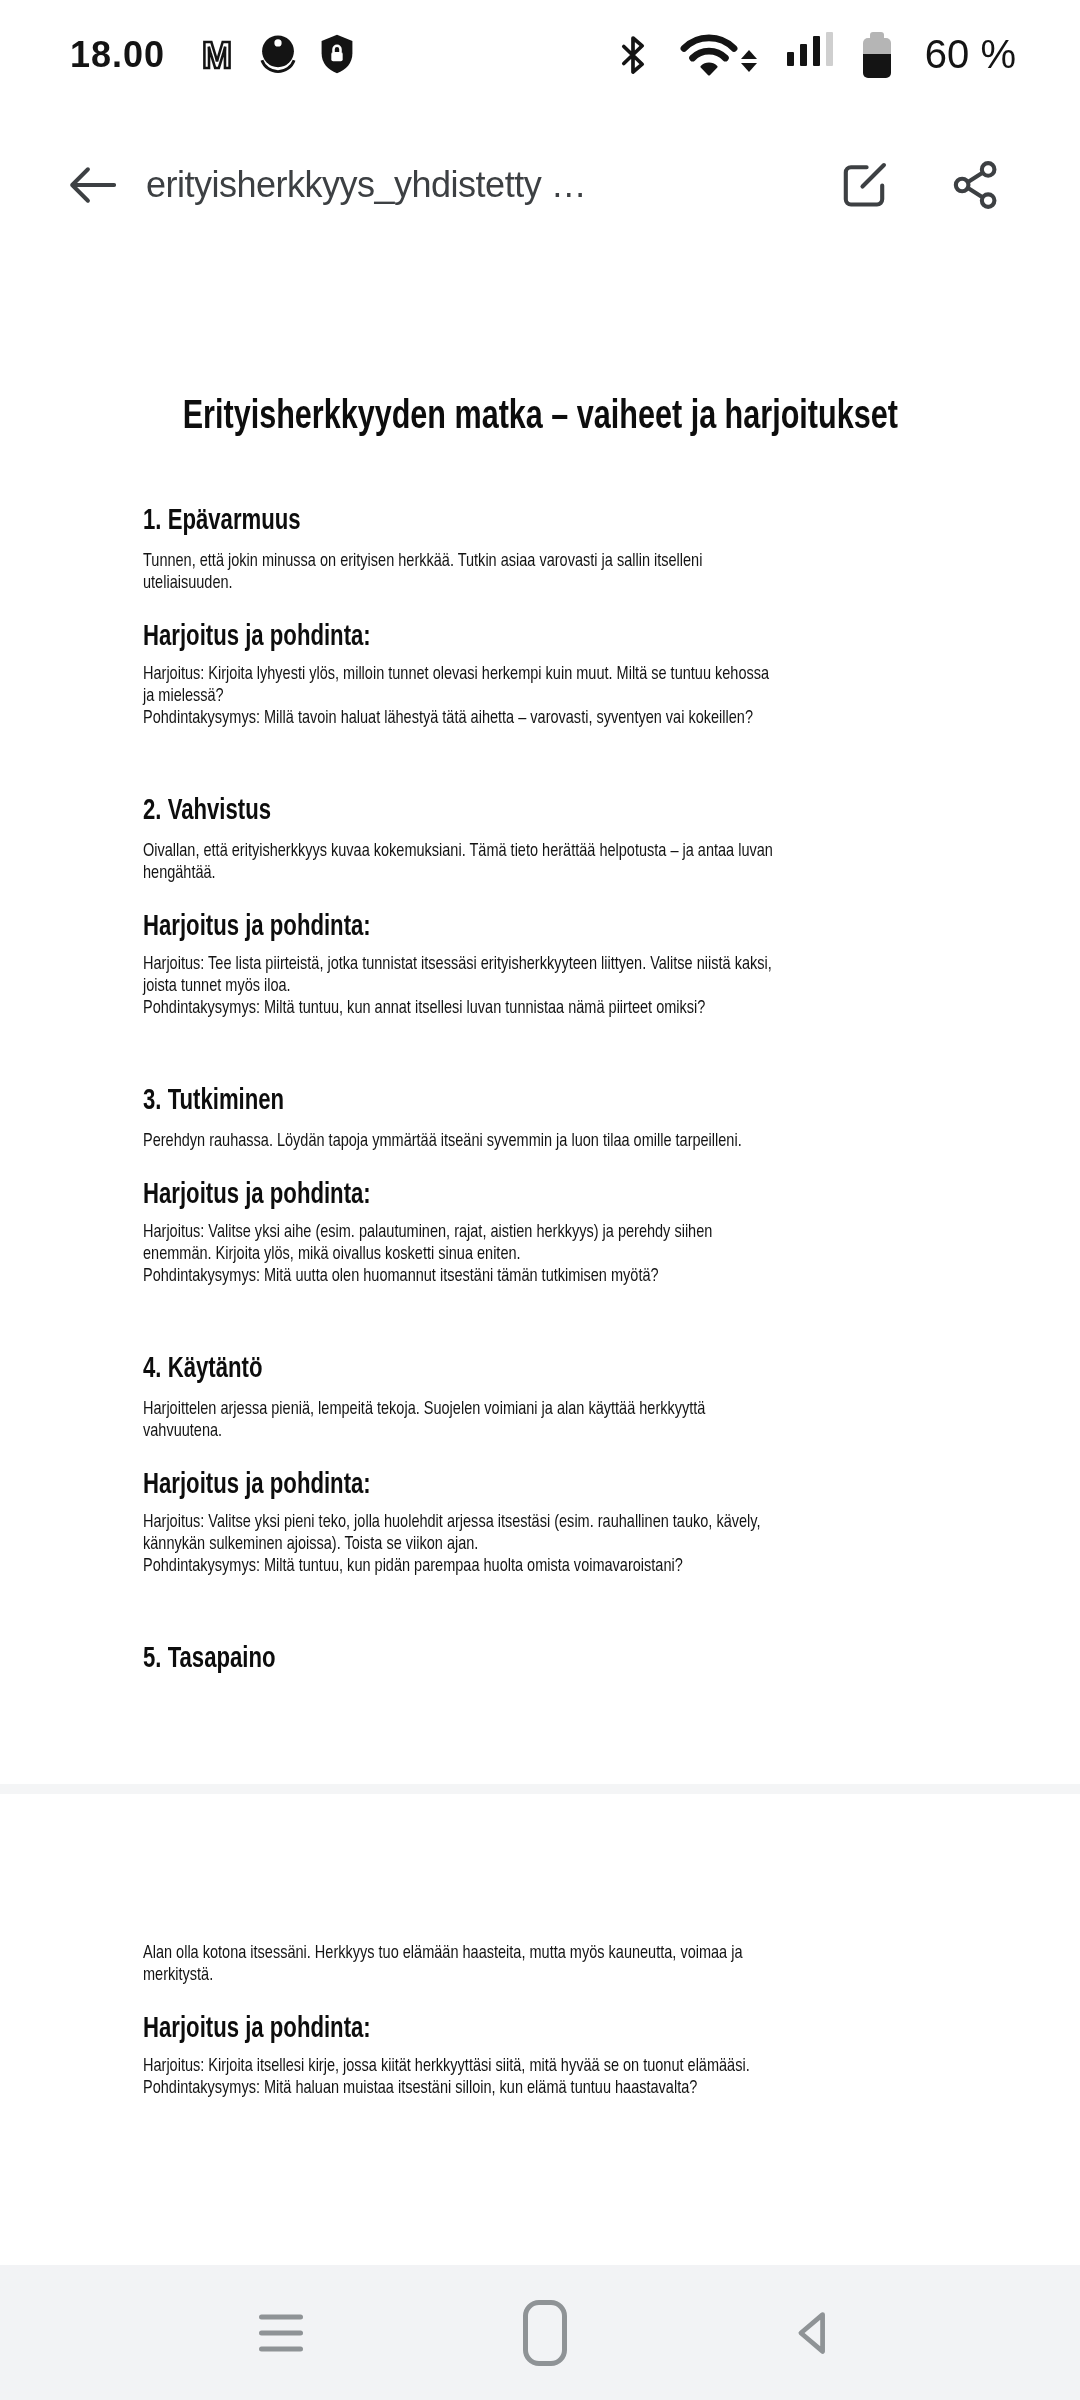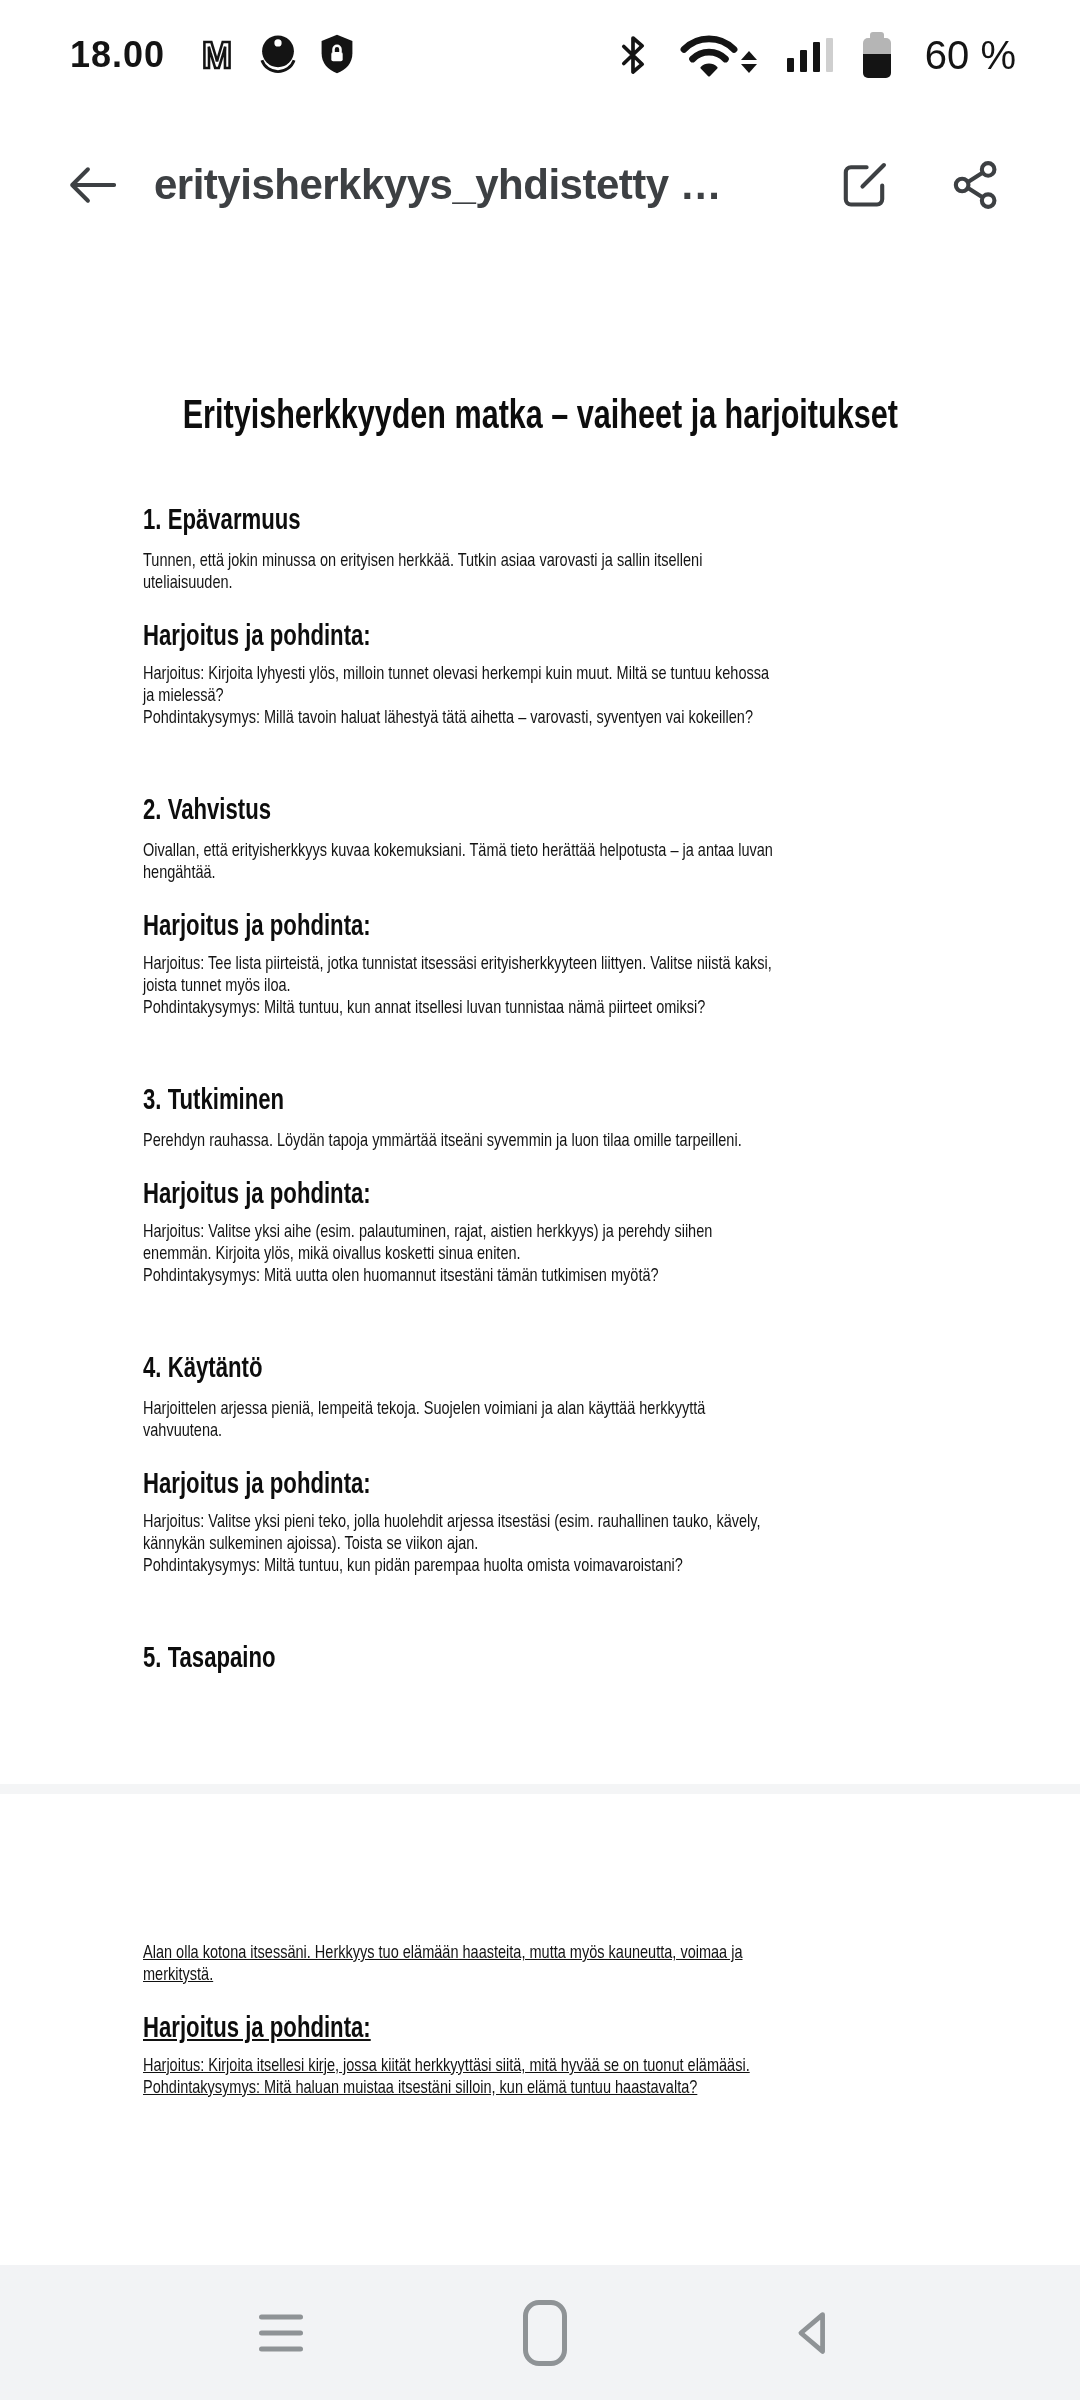--- a/index.html
+++ b/index.html
@@ -5,44 +5,44 @@
   html,body{margin:0;padding:0;background:#888;}
   .screen{
     position:relative;width:1080px;height:2400px;margin:0 auto;
     background:#ffffff;overflow:hidden;
     font-family:"Liberation Sans",sans-serif;color:#111;
   }
   
   .status-bar{height:110px;display:flex;align-items:center;padding:0 64px 0 70px;box-sizing:border-box;}
   .sb-time{font-size:36px;font-weight:600;color:#141414;letter-spacing:1px;}
   .sb-left{display:flex;align-items:center;gap:14px;margin-left:34px;}
-  .sb-right{display:flex;align-items:center;gap:30px;margin-left:auto;}
+  .sb-right{display:flex;align-items:flex-start;gap:30px;margin-left:auto;}
   .sb-icon{display:flex;align-items:center;justify-content:center;}
   .sb-batt-pct{font-size:40px;color:#141414;margin-left:4px;}
   .wifi-wrap{display:flex;align-items:flex-end;gap:3px;}
   .updown{display:flex;flex-direction:column;gap:4px;margin-bottom:4px;}
   .tri-up{width:0;height:0;border-left:8px solid transparent;border-right:8px solid transparent;border-bottom:9px solid #141414;}
   .tri-down{width:0;height:0;border-left:8px solid transparent;border-right:8px solid transparent;border-top:9px solid #141414;}
   .signal{display:flex;align-items:flex-end;gap:6px;}
   .sig-bar{width:7px;border-radius:1px;background:#141414;}
   .sig-1{height:14px;} .sig-2{height:22px;} .sig-3{height:30px;}
   .sig-4{height:34px;background:#cfcfcf;}
   .battery{display:flex;flex-direction:column;align-items:center;}
   .batt-cap{width:14px;height:6px;background:#b5b5b5;border-radius:3px 3px 0 0;}
   .batt-body{width:28px;height:40px;border-radius:5px;background:linear-gradient(#b5b5b5 0 40%,#141414 40% 100%);}
   
   .app-header{height:150px;display:flex;align-items:center;padding:0 78px 0 62px;box-sizing:border-box;}
   .hdr-back{width:60px;height:60px;display:flex;align-items:center;justify-content:center;cursor:pointer;}
-  .hdr-title{flex:1;margin-left:32px;font-size:42px;color:#3d4043;white-space:nowrap;overflow:hidden;letter-spacing:-0.5px;font-weight:bold;}
+  .hdr-title{flex:1;margin-left:24px;font-size:36px;color:#3d4043;white-space:nowrap;overflow:hidden;letter-spacing:-0.5px;}
   .hdr-actions{display:flex;align-items:center;gap:60px;}
   .hdr-btn{width:52px;height:52px;display:flex;align-items:center;justify-content:center;cursor:pointer;}
   
   .page1{height:1524px;overflow:hidden;box-sizing:border-box;padding:0 1px 0 143px;}
   .page-sep{height:10px;background:#f4f5f6;}
-  .page2{height:471px;overflow:hidden;box-sizing:border-box;padding:147px 0 0 143px;text-decoration:underline;}
+  .page2{height:471px;overflow:hidden;box-sizing:border-box;padding:147px 0 0 143px;}
   .doc-inner{width:1040px;transform:scaleX(0.764);transform-origin:0 0;}
   .doc-title{margin:130px 0 0;font-size:40px;line-height:48px;font-weight:bold;text-align:center;color:#0d0d0d;}
   .sec h2{margin:64px 0 13px;font-size:29px;line-height:34px;font-weight:bold;color:#0d0d0d;}
   .sec h3{margin:26px 0 10px;font-size:29px;line-height:33px;font-weight:bold;color:#0d0d0d;}
   .body-text{margin:0;font-size:19px;line-height:22px;color:#141414;white-space:pre-line;}
   
   .nav-bar{position:absolute;left:0;bottom:0;width:1080px;height:135px;background:#f2f3f5;}
   .nav-btn{position:absolute;top:50%;transform:translate(-50%,-50%);cursor:pointer;display:flex;align-items:center;justify-content:center;}
   .nav-recents{left:26%;}
   .nav-home{left:50.5%;}

